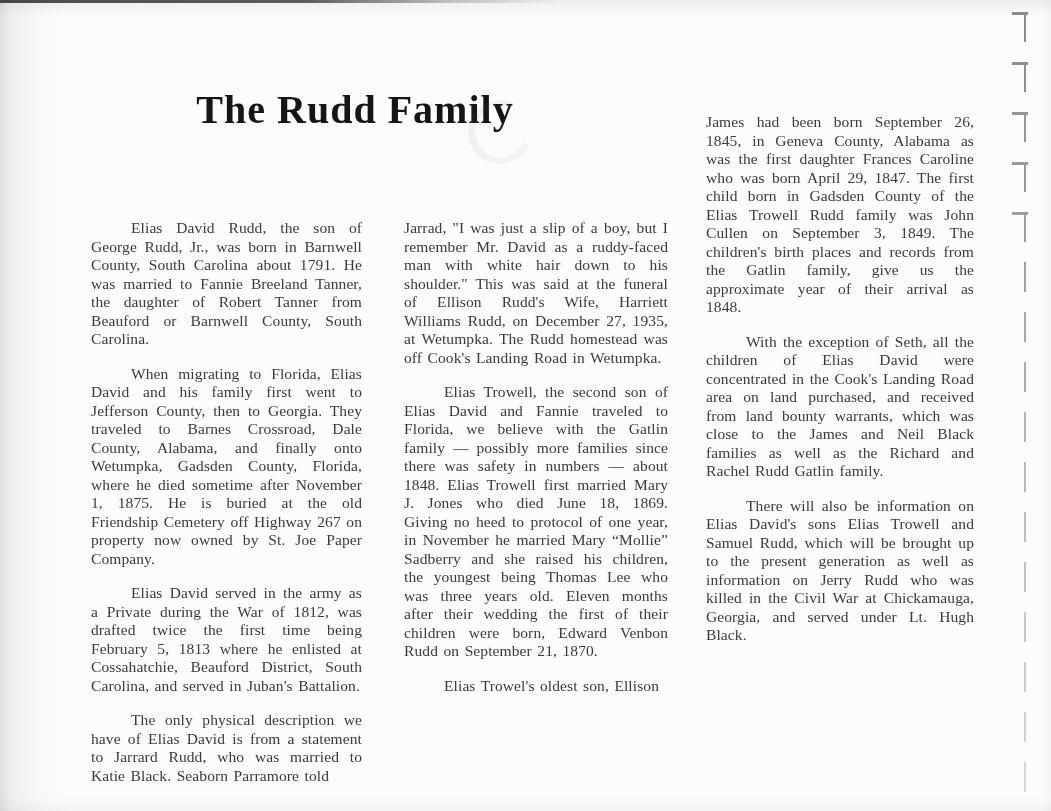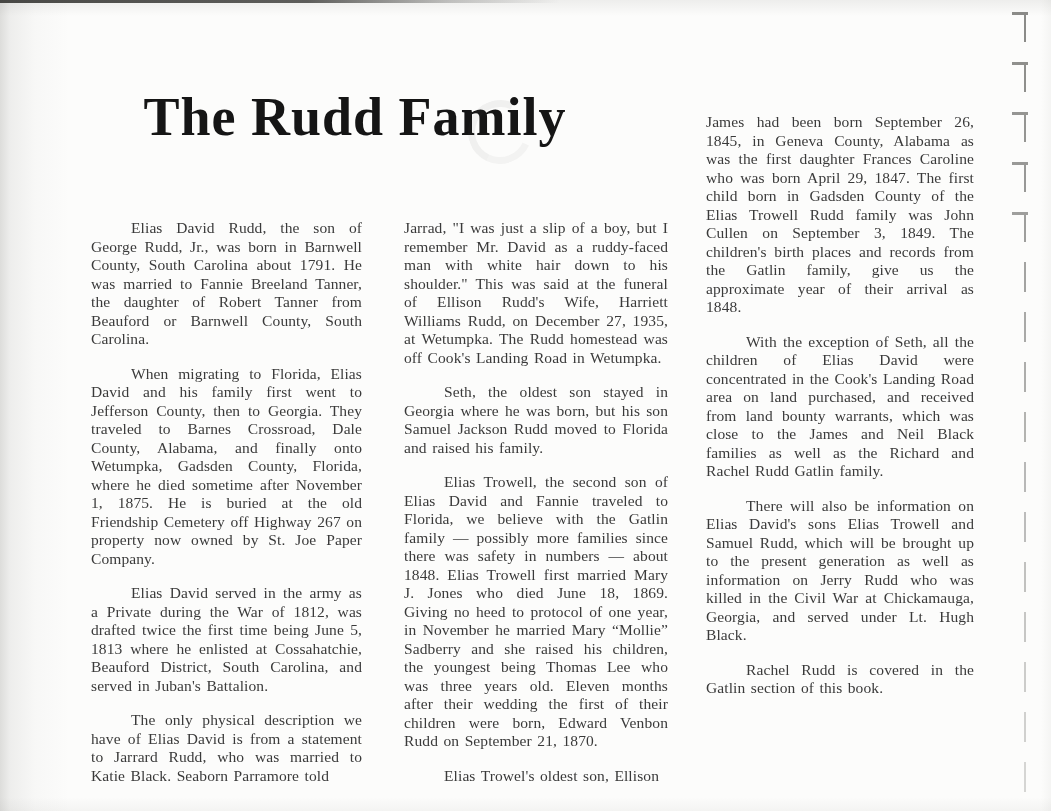--- a/index.html
+++ b/index.html
@@ -18,21 +18,21 @@
       var(--paper, #fcfcfb);
   }
   .top-edge {
     position:absolute; top:0; left:0; width:560px; height:3px;
     background:linear-gradient(90deg, rgba(45,45,42,0.85) 0%, rgba(45,45,42,0.75) 55%, rgba(45,45,42,0.25) 80%, rgba(45,45,42,0) 100%);
   }
   .title {
     position:absolute; left:75px; top:88px; width:560px; margin:0;
     text-align:center;
     font-family:"Liberation Serif", serif;
-    font-weight:700; font-size:54px; line-height:1.1;
+    font-weight:700; font-size:40px; line-height:1.1;
     letter-spacing:1px;
     color:var(--title-ink, #151515);
   }
   .ghost {
     position:absolute; left:468px; top:100px; width:50px; height:50px;
     border:7px solid rgba(90,90,85,0.07);
     border-right-color:transparent; border-bottom-color:rgba(90,90,85,0.05);
     border-radius:50%;
     transform:rotate(-20deg);
   }
@@ -66,34 +66,32 @@
 
   <div class="top-edge"></div>
 
   <h1 class="title">The Rudd Family</h1>
 
   <div class="ghost"></div>
 
   <div class="col col1">
       <p class="indent">Elias David Rudd, the son of George Rudd, Jr., was born in Barnwell County, South Carolina about 1791.  He was married to Fannie Breeland Tanner, the daughter of Robert Tanner from Beauford or Barnwell County, South Carolina.</p>
       <p class="indent">When migrating to Florida, Elias David and his family first went to Jefferson County, then to Georgia.  They traveled to Barnes Crossroad, Dale County, Alabama, and finally onto Wetumpka, Gadsden County, Florida, where he died sometime after November 1, 1875.  He is buried at the old Friendship Cemetery off Highway 267 on property now owned by St. Joe Paper Company.</p>
-      <p class="indent">Elias David served in the army as a Private during the War of 1812, was drafted twice the first time being June 5, 1813 where he enlisted at Cossahatchie, Beauford District, South Carolina, and served in Juban's Battalion.</p>
+      <p class="indent">Elias David served in the army as a Private during the War of 1812, was drafted twice the first time being February 5, 1813 where he enlisted at Cossahatchie, Beauford District, South Carolina, and served in Juban's Battalion.</p>
       <p class="indent">The only physical description we have of Elias David is from a statement to Jarrard Rudd, who was married to Katie Black. Seaborn Parramore told</p>
     </div>
   <div class="col col2">
       <p class="">Jarrad, "I was just a slip of a boy, but I remember Mr. David as a ruddy-faced man with white hair down to his shoulder."  This was said at the funeral of Ellison Rudd's Wife, Harriett Williams Rudd, on December 27, 1935, at Wetumpka.  The Rudd homestead was off Cook's Landing Road in Wetumpka.</p>
-      <p class="indent">Seth, the oldest son stayed in Georgia where he was born, but his son Samuel Jackson Rudd moved to Florida and raised his family.</p>
       <p class="indent">Elias Trowell, the second son of Elias David and Fannie traveled to Florida, we believe with the Gatlin family — possibly more families since there was safety in numbers — about 1848. Elias Trowell first married Mary J. Jones who died June 18, 1869.  Giving no heed to protocol of one year, in November he married Mary “Mollie” Sadberry and she raised his children, the youngest being Thomas Lee who was three years old.  Eleven months after their wedding the first of their children were born, Edward Venbon Rudd on September 21, 1870.</p>
       <p class="indent">Elias Trowel's oldest son, Ellison</p>
     </div>
   <div class="col col3">
       <p class="">James had been born September 26, 1845, in Geneva County, Alabama as was the first daughter Frances Caroline who was born April 29, 1847.  The first child born in Gadsden County of the Elias Trowell Rudd family was John Cullen on September 3, 1849.  The children's birth places and records from the Gatlin family, give us the approximate year of their arrival as 1848.</p>
       <p class="indent">With the exception of Seth, all the children of Elias David were concentrated in the Cook's Landing Road area on land purchased, and received from land bounty warrants, which was close to the James and Neil Black families as well as the Richard and Rachel Rudd Gatlin family.</p>
       <p class="indent">There will also be information on Elias David's sons Elias Trowell and Samuel Rudd, which will be brought up to the present generation as well as information on Jerry Rudd who was killed in the Civil War at Chickamauga, Georgia, and served under Lt. Hugh Black.</p>
-      <p class="indent">Rachel Rudd is covered in the Gatlin section of this book.</p>
     </div>
 
   <div class="binding">
       <div class="mark bar" style="top: 12px; opacity: 0.8;"></div>
       <div class="mark bar" style="top: 62px; opacity: 0.77;"></div>
       <div class="mark bar" style="top: 112px; opacity: 0.73;"></div>
       <div class="mark bar" style="top: 162px; opacity: 0.7;"></div>
       <div class="mark bar" style="top: 212px; opacity: 0.66;"></div>
       <div class="mark" style="top: 262px; opacity: 0.63;"></div>
       <div class="mark" style="top: 312px; opacity: 0.59;"></div>

